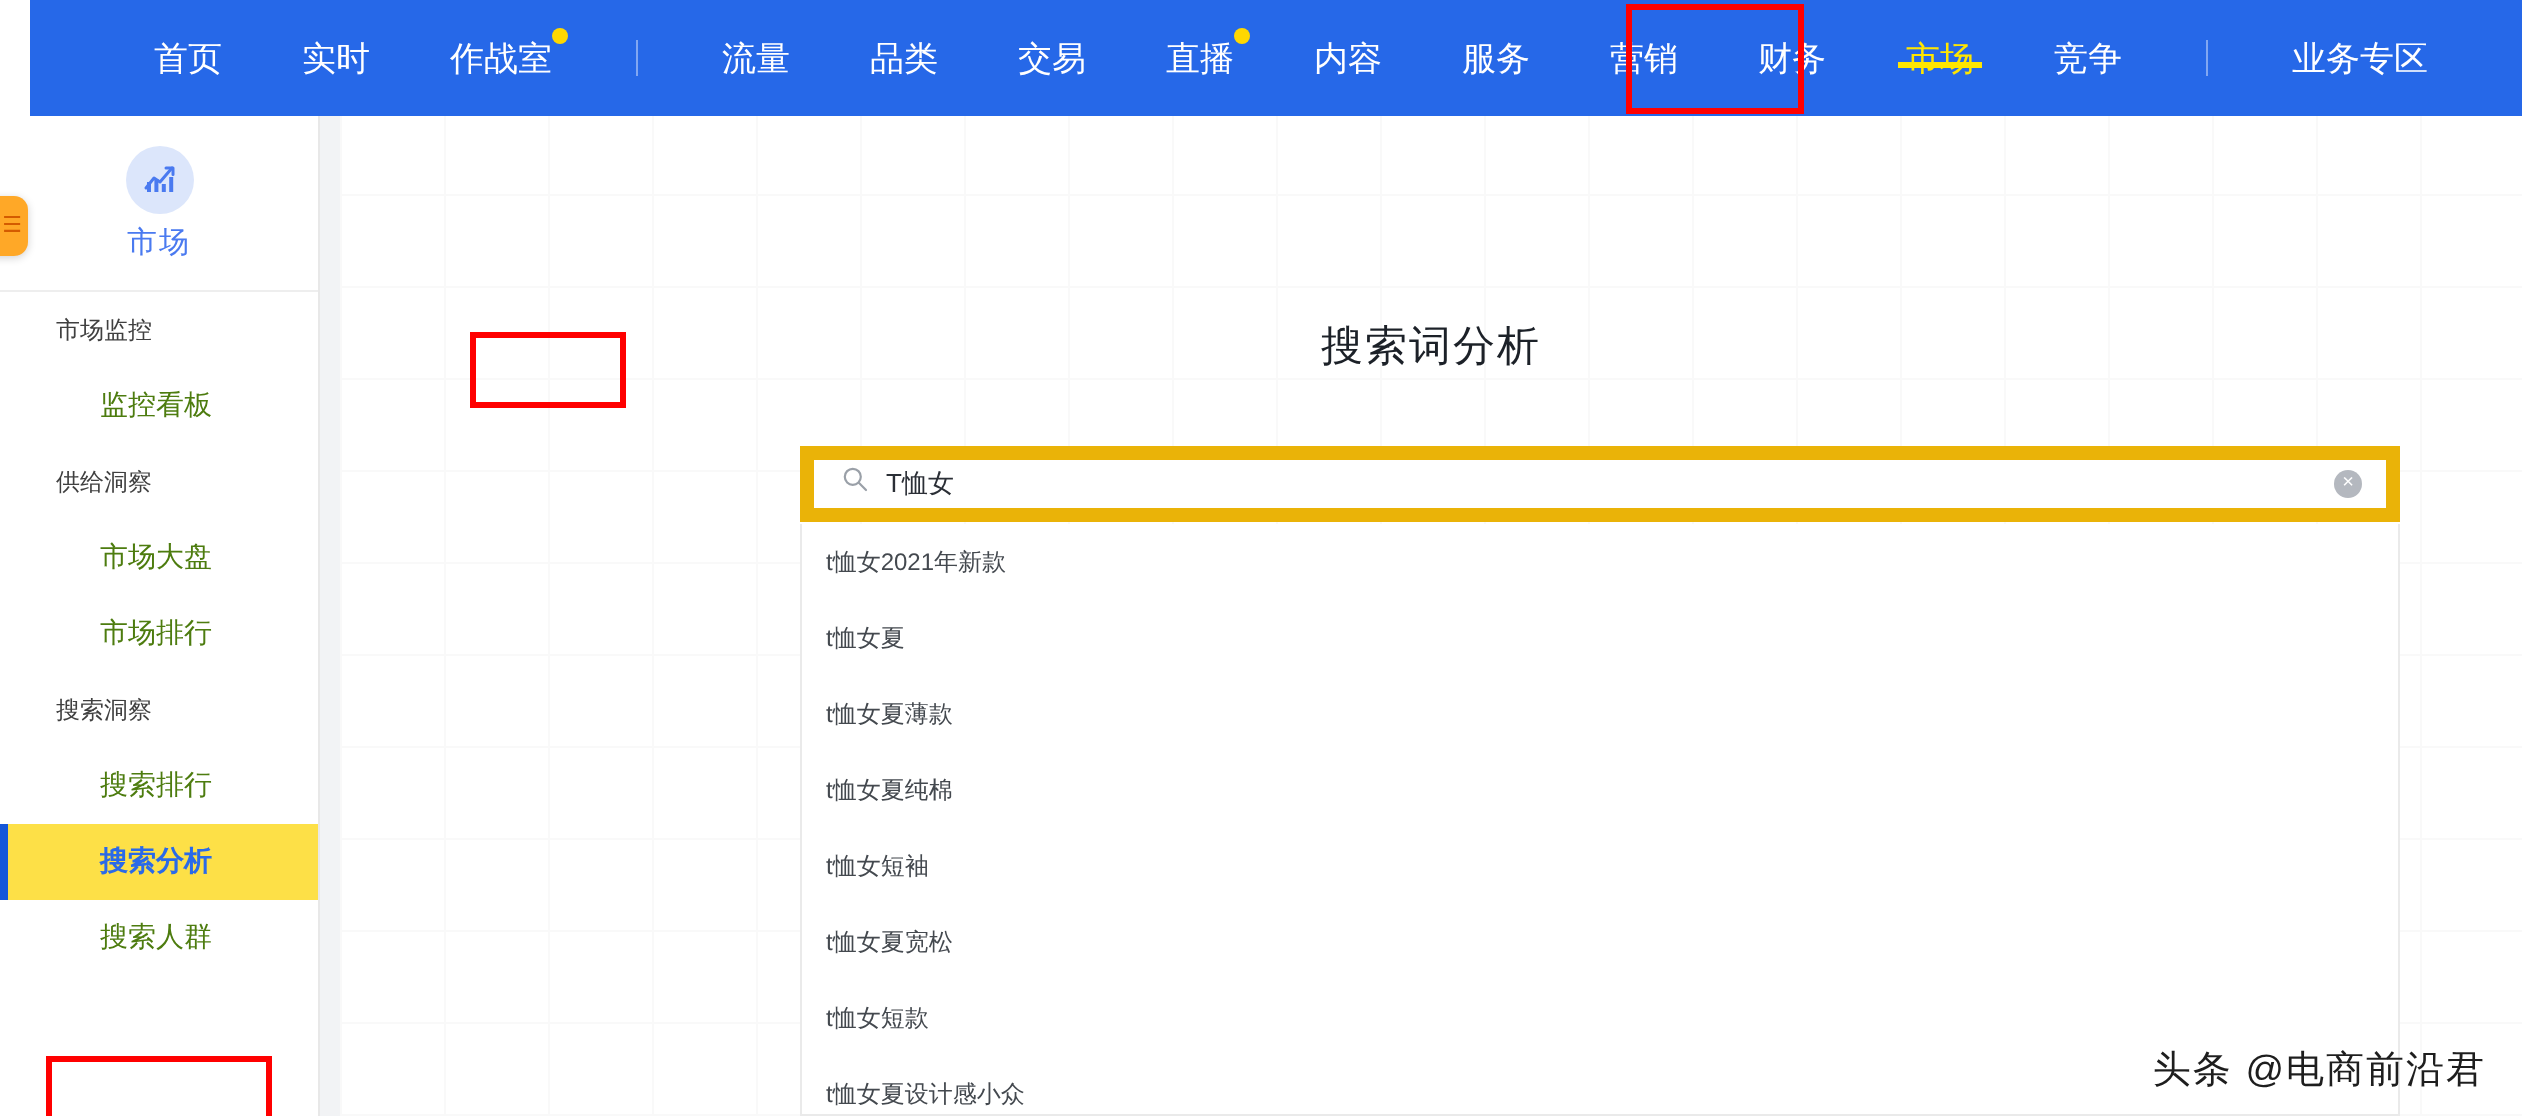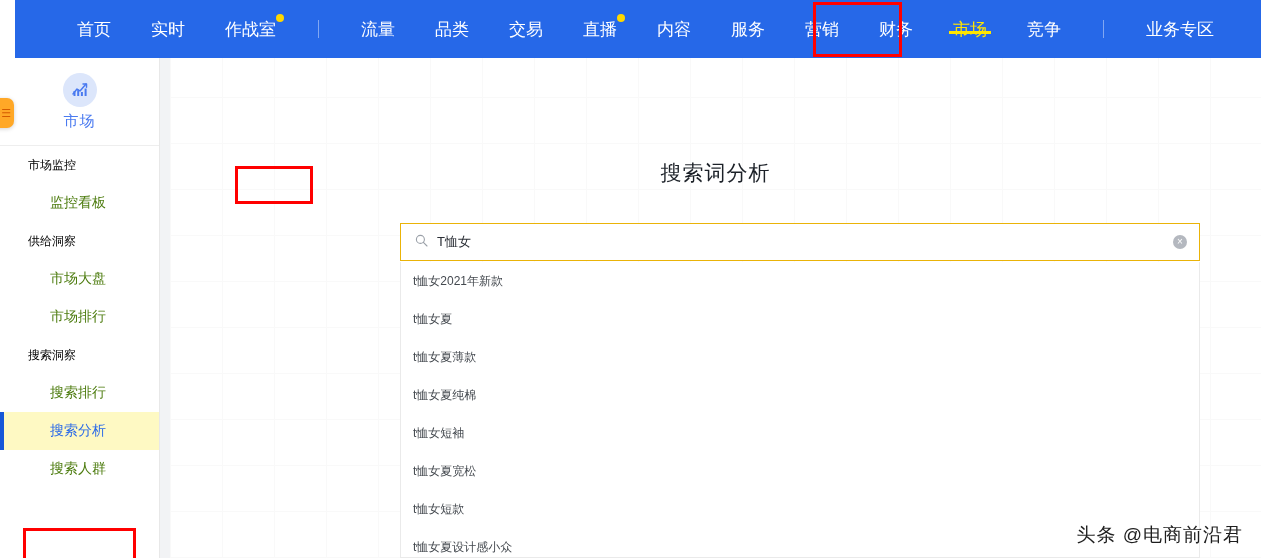--- a/index.html
+++ b/index.html
@@ -74,33 +74,34 @@
   }
   .side-logo {
     width: 34px; height: 34px; border-radius: 50%;
     background: #dce6fb;
     display: flex; align-items: center; justify-content: center;
     margin-bottom: 5px;
   }
   .side-title { font-size: 15px; color: #4a7af0; letter-spacing: 1px; }
 
   .side-group {
-    font-size: 12px; color: #000000;
+    font-size: 12px; color: #404040;
     padding: 0 0 0 28px;
     height: 38px; display: flex; align-items: center;
   }
   .side-item {
     font-size: 14px; color: #4d7c0f;
     padding-left: 50px;
     height: 38px; display: flex; align-items: center;
     position: relative; cursor: pointer;
   }
   .side-item.selected {
-    background: #fef9c3;
+    background: #fde047;
     color: #2a6ae8;
+    font-weight: bold;
   }
   .side-item.selected::before {
     content: ""; position: absolute; left: 0; top: 0;
     width: 4px; height: 100%; background: #1657d8;
   }
   .annot-side {
     position: absolute;
     left: 23px; top: 470px; width: 113px; height: 42px;
     border: 3px solid #ff0000;
     pointer-events: none; z-index: 30;
@@ -125,21 +126,21 @@
     overflow: hidden;
   }
   .page-title {
     position: absolute; left: 0; top: 101px; width: 1091px;
     text-align: center;
     font-size: 21px; color: #1c2128; letter-spacing: 1px;
   }
   .searchbox {
     position: absolute; left: 230px; top: 165px;
     width: 800px; height: 38px;
-    border: 1px solid #eab308;
+    border: 7px solid #eab308;
     background: #ffffff;
     display: flex; align-items: center;
   }
   .search-ico { margin-left: 14px; margin-right: 9px; flex: none; }
   .search-val { font-size: 13px; color: #2b2f36; }
   .clear-btn {
     margin-left: auto; margin-right: 12px;
     width: 14px; height: 14px; border-radius: 50%;
     background: #b4b8bf;
     display: flex; align-items: center; justify-content: center;

